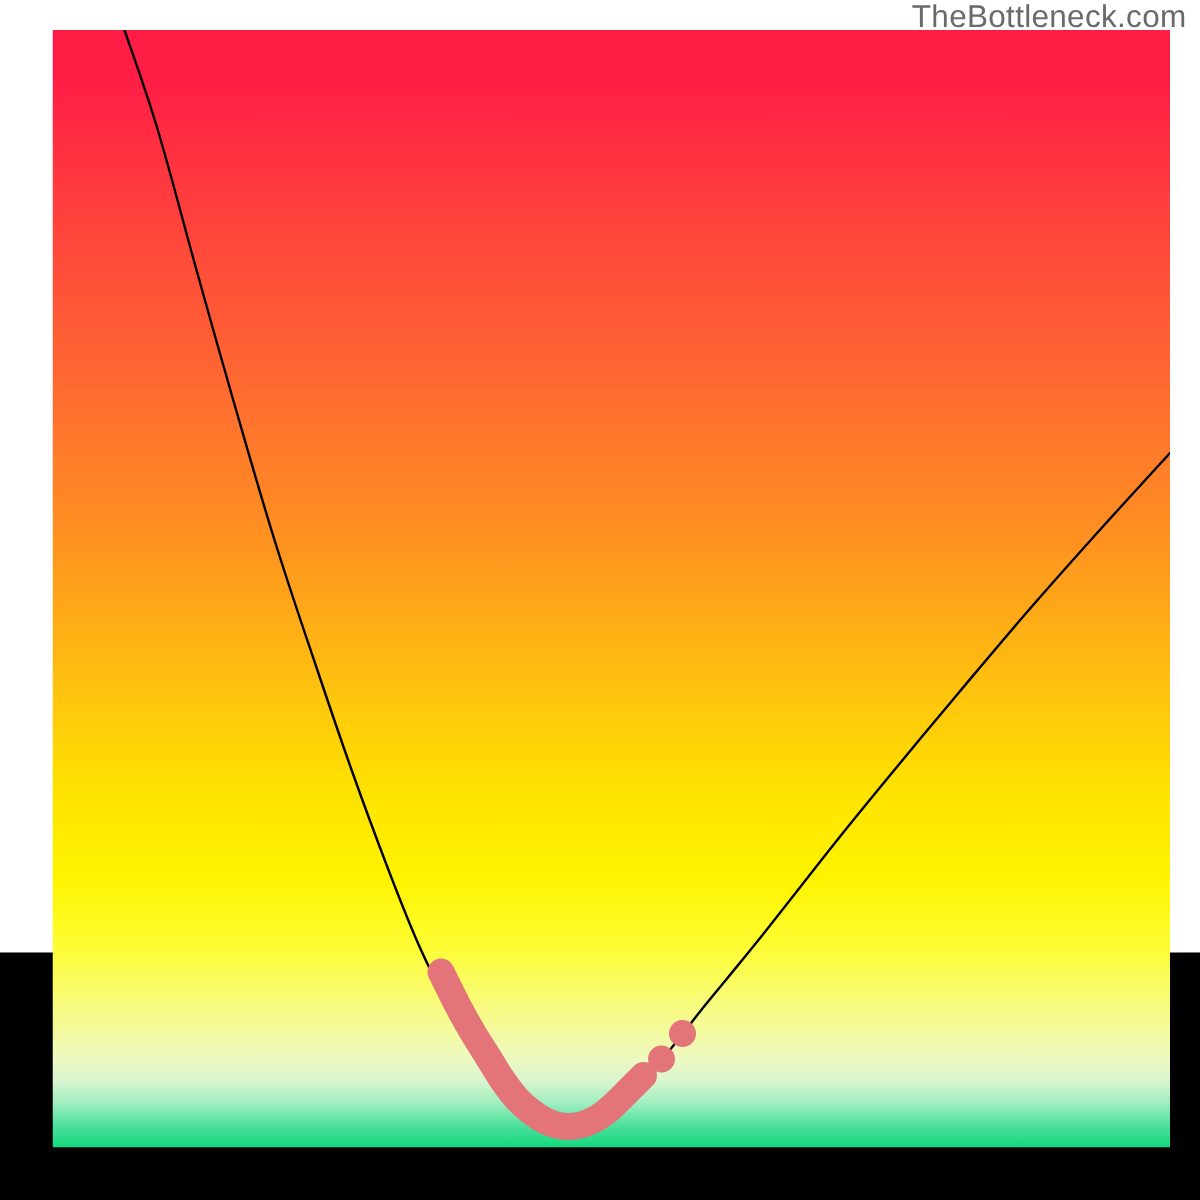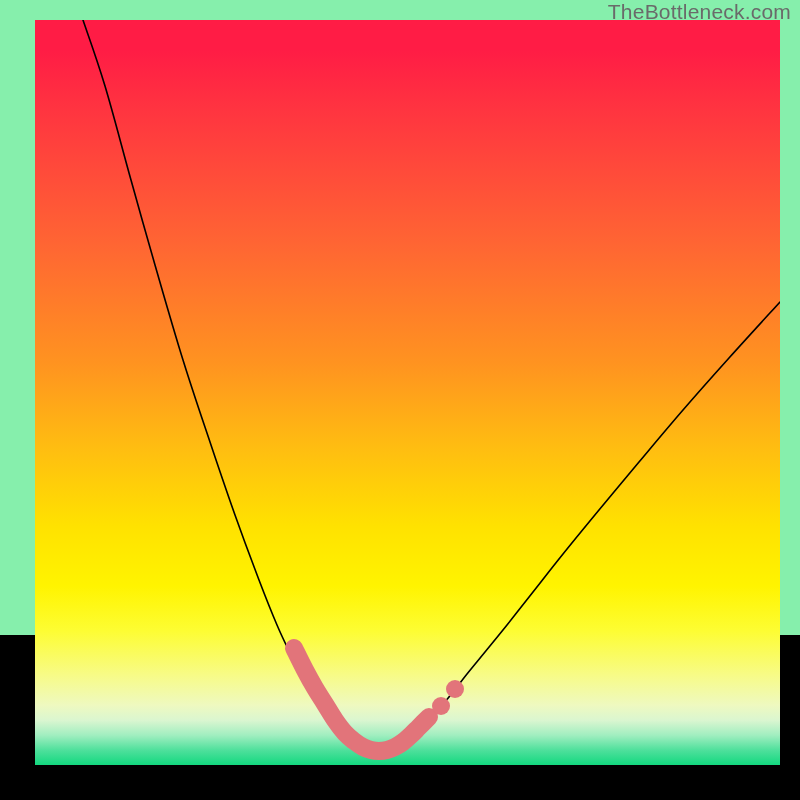--- a/index.html
+++ b/index.html
@@ -10,21 +10,21 @@
     background: #000000;
     overflow: hidden;
     font-family: Arial, Helvetica, sans-serif;
   }
   .frame {
     position: absolute;
     left: 0;
     top: 0;
     width: 800px;
     height: 635px;
-    background: #86efac;
+    background: #ffffff;
   }
   .plot-area {
     position: absolute;
     left: 35px;
     top: 20px;
     width: 745px;
     height: 745px;
     overflow: hidden;
   }
   .gradient {

